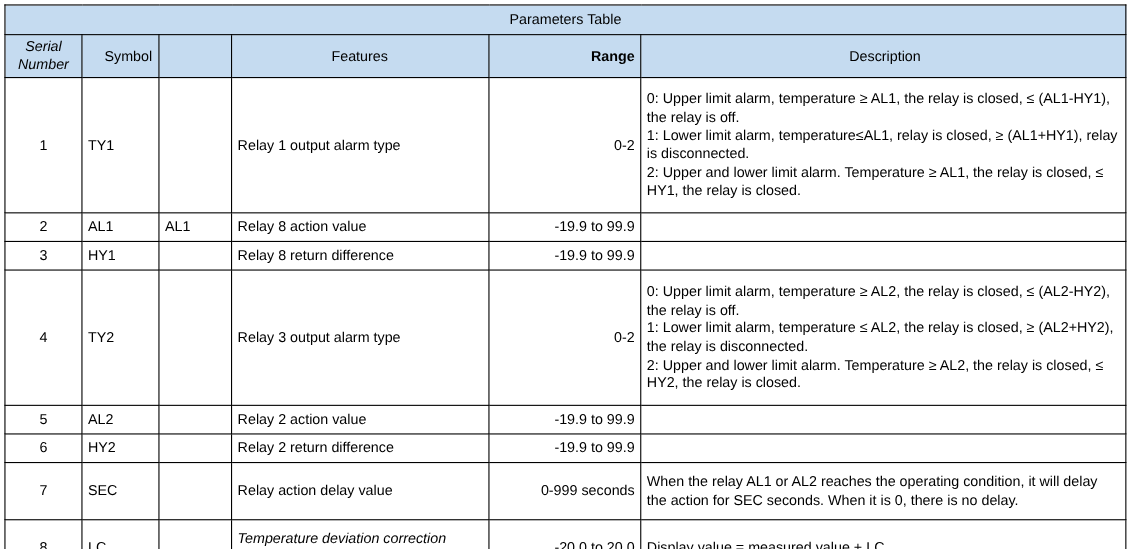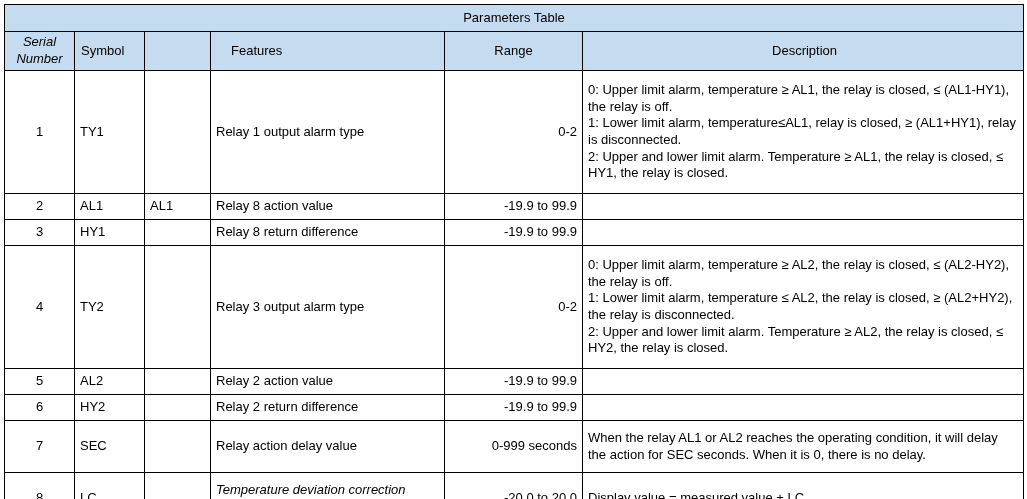--- a/index.html
+++ b/index.html
@@ -41,24 +41,24 @@
     padding: 4px 0;
     height: 22px;
   }
   .hdr td {
     background: #c5dbf0;
     font-weight: bold;
     font-size: 13.5px;
     height: 34px;
   }
   .hdr .c-serial { text-align: center; }
-  .hdr .c-symbol { text-align: left; padding-left: 6px; }
+  .hdr .c-symbol { text-align: left; padding-left: 20px; }
   .hdr .c-blank  { text-align: left; }
-  .hdr .c-feat   { text-align: left; padding-left: 20px; }
-  .hdr .c-range  { text-align: center; }
+  .hdr .c-feat   { text-align: center; padding-left: 4px; }
+  .hdr .c-range  { text-align: right; font-weight: bold; }
   .hdr .c-desc   { text-align: center; padding-left: 8px; }
 
   .c-serial { text-align: center; font-weight: bold; }
   .c-symbol { font-weight: bold; padding-left: 6px; }
   .c-blank  { }
   .c-feat   { padding-left: 8px; }
   .c-range  { text-align: right; }
   .c-desc   { padding-left: 8px; }
 
   .desc-block { white-space: pre-line; }

